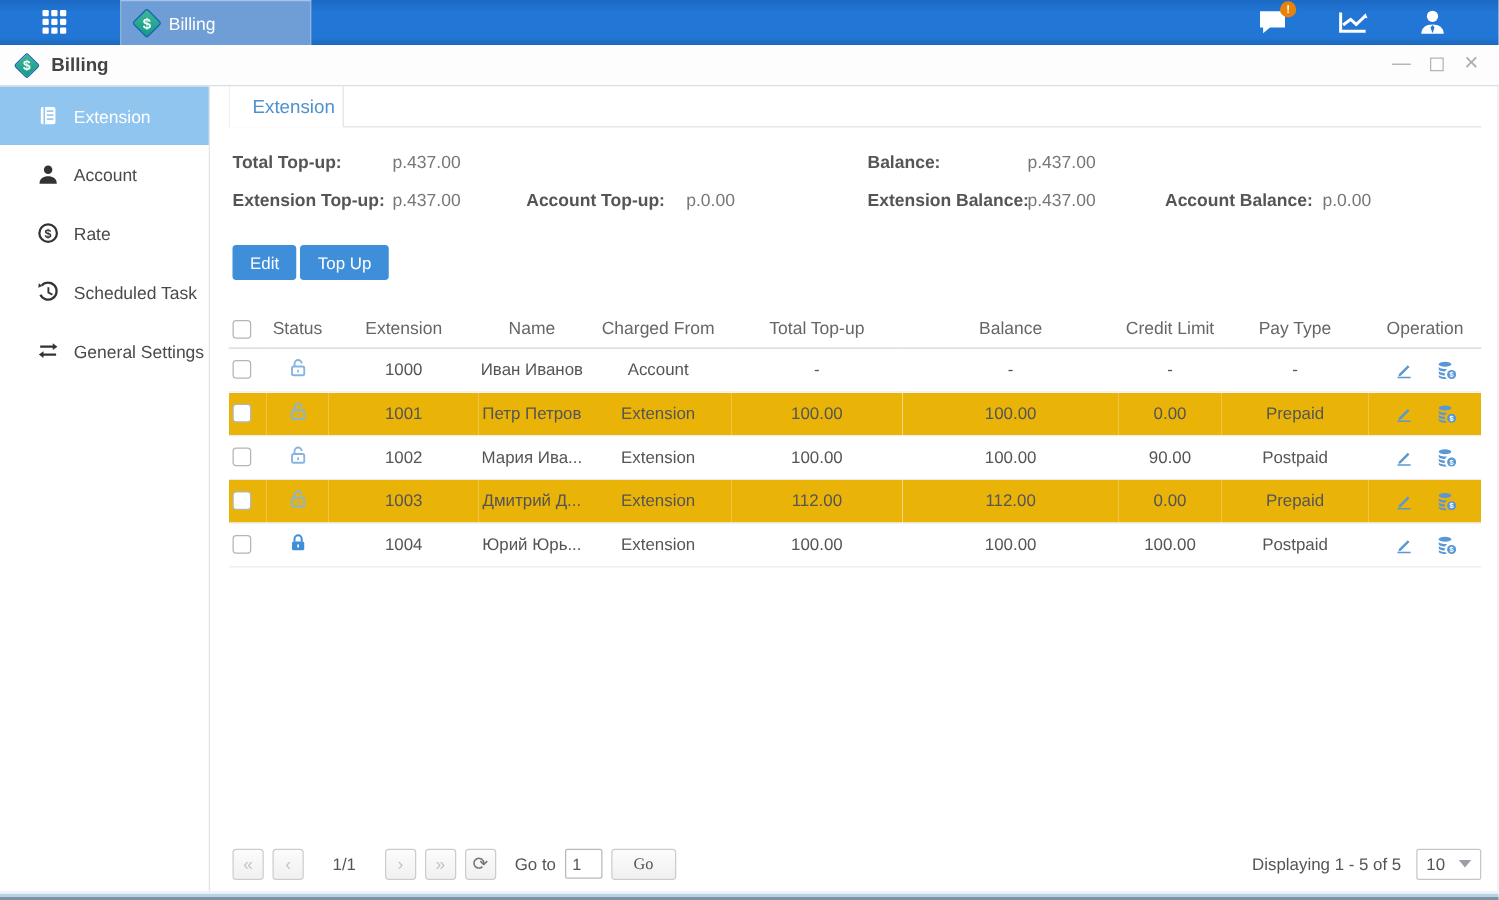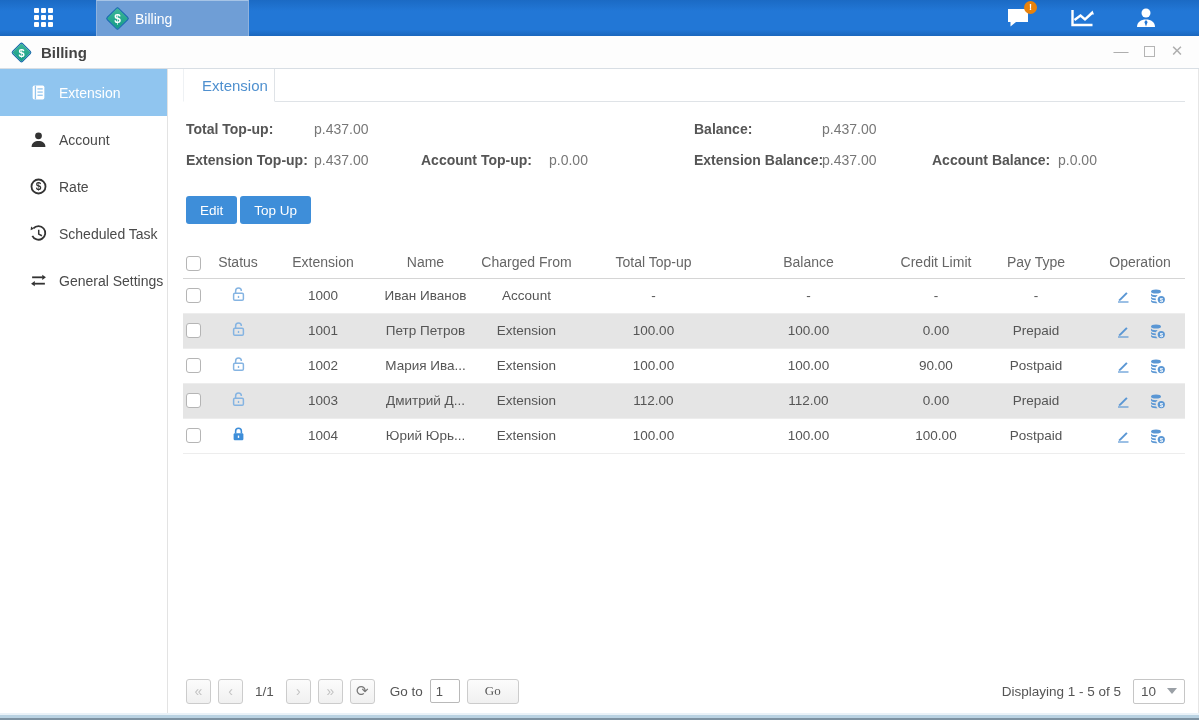--- a/index.html
+++ b/index.html
@@ -75,40 +75,40 @@
   .actions{ margin-top:22px; display:flex; gap:3px; padding-left:3px; flex:0 0 auto;}
   .btn-primary{ background:#3e8ed9; color:#fff; border:none; border-radius:3px;
     font-size:13.5px; height:28px; padding:0 14px; cursor:pointer; font-family:inherit;}
 
   
   .grid-table{ margin-top:23px; width:100%; border-collapse:collapse; table-layout:fixed; flex:0 0 auto; font-size:13.5px;}
   .grid-table th{ font-weight:normal; color:#666; font-size:14px; height:31px;
     border-bottom:1px solid #d5d5d5; text-align:center; overflow:hidden; white-space:nowrap;}
   .grid-table td{ height:35px; text-align:center; color:#555; border-bottom:1px solid #ededed;
     overflow:hidden; white-space:nowrap;}
-  .grid-table tr.stripe td{ background:#e5e5e5;}
+  .grid-table tr.stripe td{ background:#eab308;}
   .col-cb{width:30px;} .col-status{width:50px;} .col-ext{width:120px;} .col-name{width:85px;}
   .col-from{width:117px;} .col-topup{width:137px;} .col-bal{width:173px;} .col-credit{width:82px;}
   .col-pay{width:118px;} .col-op{width:90px;}
   .grid-table th:first-child, .grid-table td:first-child{ text-align:left; padding-left:3px;}
   input[type=checkbox]{ appearance:none; width:15px; height:15px; border:1px solid #b5b5b5;
     border-radius:3px; background:#fff; cursor:pointer; vertical-align:middle;}
   .op-icons{ display:flex; gap:18px; justify-content:center; align-items:center;}
   .icon-btn{ cursor:pointer; display:inline-flex;}
 
   .spacer{ flex:1;}
 
   
   .pager{ height:30px; margin-bottom:7px; display:flex; align-items:center; gap:7px; flex:0 0 auto;
     font-size:13.5px; color:#555; padding-left:3px;}
   .pg-btn{ width:25px; height:25px; border:1px solid #ccc; border-radius:3px;
     background:linear-gradient(180deg,#fcfcfc,#f0f0f0); color:#c3c3c3; font-size:14px;
     display:flex; align-items:center; justify-content:center; cursor:pointer; user-select:none;}
   .pg-btn.refresh{ color:#777; font-size:15px;}
-  .pg-ind{ margin:0 5px; color:#555;}
+  .pg-ind{ margin:0 16px; color:#555;}
   .goto-label{ margin-left:8px;}
   .goto-input{ width:30px; height:24px; border:1px solid #b9b9b9; border-radius:2px;
     font-size:13px; text-align:left; padding-left:5px; font-family:inherit; color:#555;}
   .go-btn{ width:52px; height:25px; border:1px solid #ccc; border-radius:3px;
     background:linear-gradient(180deg,#fcfcfc,#f0f0f0); font-size:13px; color:#555;
     cursor:pointer; font-family:Liberation Serif, serif;}
   .pager-right{ margin-left:auto; display:flex; align-items:center; gap:12px;}
   .pagesize{ width:52px; height:25px; border:1px solid #c6c6c6; border-radius:2px;
     display:flex; align-items:center; justify-content:space-between; padding:0 7px; cursor:pointer;
     background:#fff; color:#555;}

